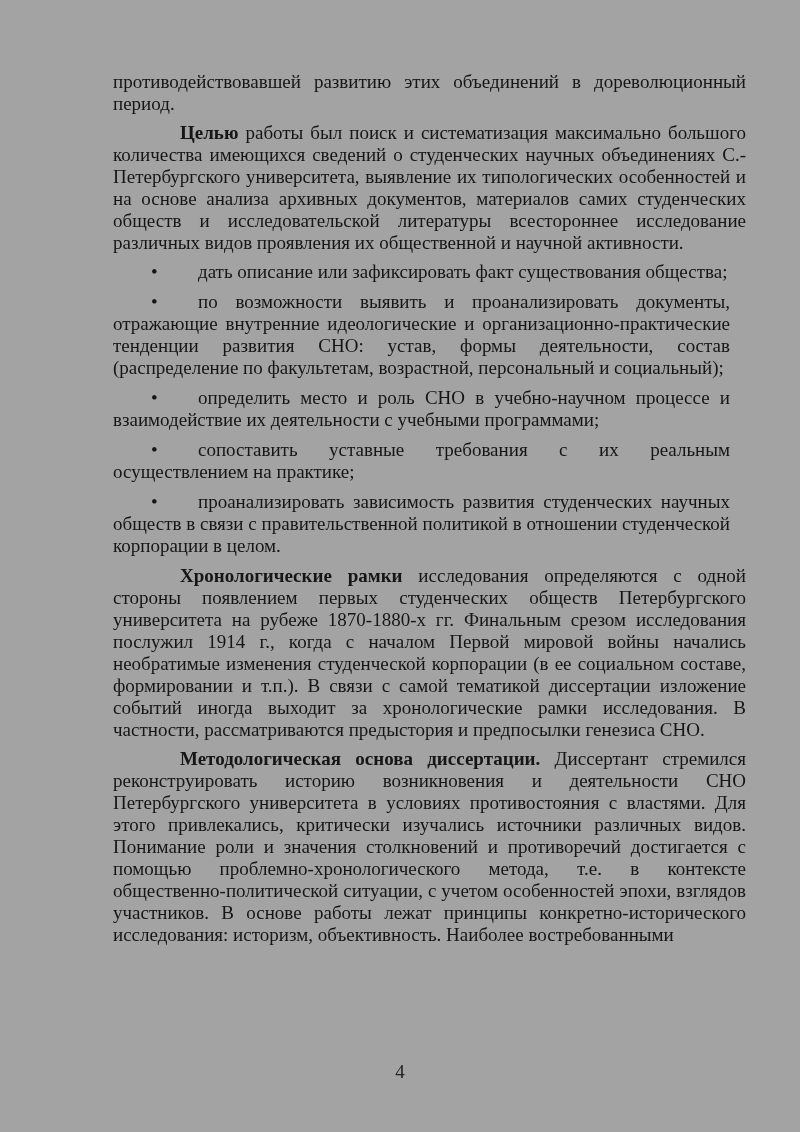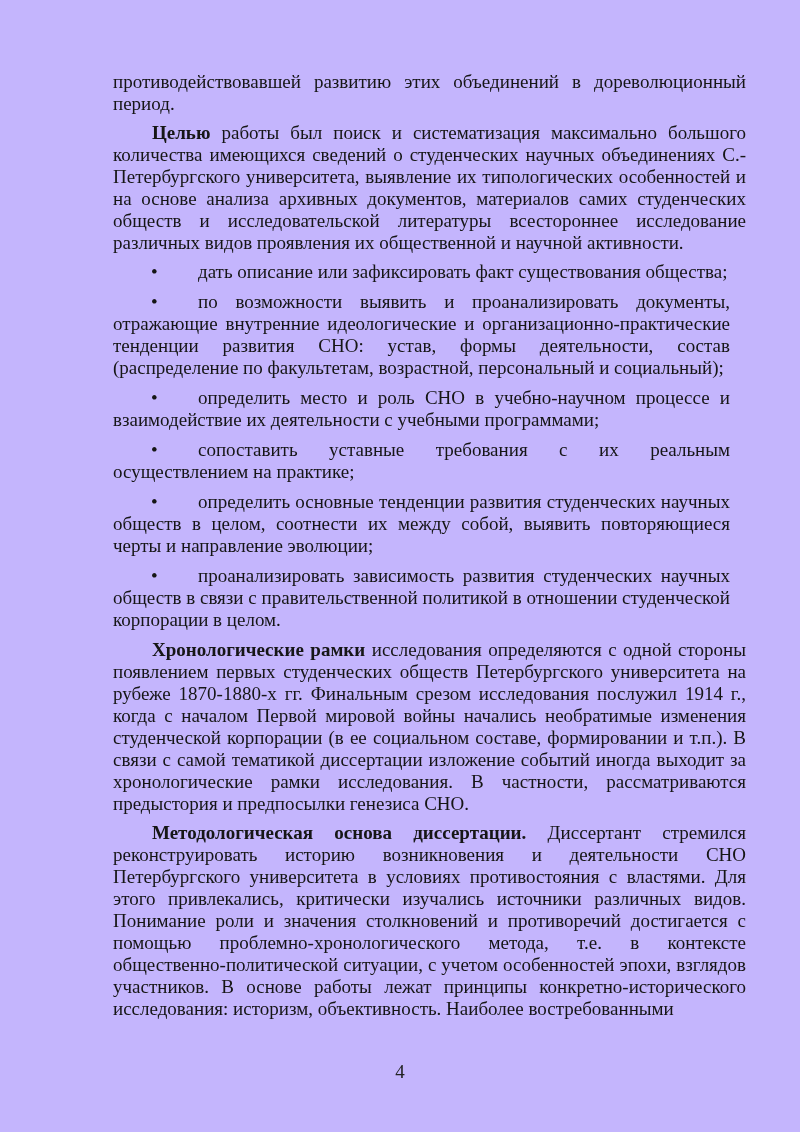--- a/index.html
+++ b/index.html
@@ -11,39 +11,40 @@
       height: 1132px;
       background: #ffffff;
       position: relative;
       overflow: hidden;
       font-family: "Liberation Serif", "DejaVu Serif", serif;
       color: #161616;
     }
     .sheet {
       position: absolute;
       inset: 0;
-      background: #c4b5fd;
+      background: #a3a3a3;
     }
     .text-block {
       position: absolute;
       left: 113px;
       top: 71px;
       width: 633px;
       font-size: 19px;
       line-height: 22px;
       text-align: justify;
     }
     .para {
       margin: 0 0 7px 0;
     }
     .indent {
       text-indent: 39px;
     }
     .lead {
       font-weight: bold;
+      margin-left: 28px;
     }
     .task-list {
       list-style: none;
       margin: 0;
       padding: 0;
     }
     .blt-item {
       margin: 0 16px 8px 0;
       text-align: justify;
     }
@@ -74,21 +75,20 @@
     <p class="para">противодействовавшей развитию этих объединений в дореволюционный период.</p>
 
     <p class="para indent"><b class="lead">Целью</b><span> работы был поиск и систематизация максимально большого количества имеющихся сведений о студенческих научных объединениях С.-Петербургского университета, выявление их типологических особенностей и на основе анализа архивных документов, материалов самих студенческих обществ и исследовательской литературы всестороннее исследование различных видов проявления их общественной и научной активности.</span></p>
 
 
     <ul class="task-list">
       <li class="blt-item"><span class="blt">•</span><span>дать описание или зафиксировать факт существования общества;</span></li>
       <li class="blt-item"><span class="blt">•</span><span>по возможности выявить и проанализировать документы, отражающие внутренние идеологические и организационно-практические тенденции развития СНО: устав, формы деятельности, состав (распределение по факультетам, возрастной, персональный и социальный);</span></li>
       <li class="blt-item"><span class="blt">•</span><span>определить место и роль СНО в учебно-научном процессе и взаимодействие их деятельности с учебными программами;</span></li>
       <li class="blt-item"><span class="blt">•</span><span>сопоставить уставные требования с их реальным осуществлением на практике;</span></li>
-      <li class="blt-item"><span class="blt">•</span><span>определить основные тенденции развития студенческих научных обществ в целом, соотнести их между собой, выявить повторяющиеся черты и направление эволюции;</span></li>
       <li class="blt-item"><span class="blt">•</span><span>проанализировать зависимость развития студенческих научных обществ в связи с правительственной политикой в отношении студенческой корпорации в целом.</span></li>
     </ul>
 
     <p class="para indent"><b class="lead">Хронологические рамки</b><span> исследования определяются с одной стороны появлением первых студенческих обществ Петербургского университета на рубеже 1870-1880-х гг.  Финальным срезом исследования послужил 1914 г., когда с началом Первой мировой войны начались необратимые изменения студенческой корпорации (в ее социальном составе, формировании и т.п.). В связи с самой тематикой диссертации изложение событий иногда выходит за хронологические рамки исследования. В частности, рассматриваются предыстория и предпосылки генезиса СНО.</span></p>
 
     <p class="para indent"><b class="lead">Методологическая основа диссертации.</b><span> Диссертант стремился реконструировать историю возникновения и деятельности СНО Петербургского университета в условиях противостояния с властями. Для этого привлекались, критически изучались источники различных видов. Понимание роли и значения столкновений и противоречий достигается с помощью проблемно-хронологического метода, т.е. в контексте общественно-политической ситуации, с учетом особенностей эпохи, взглядов участников. В основе работы лежат принципы конкретно-исторического исследования: историзм, объективность. Наиболее востребованными</span></p>
 
   </section>
 
   <footer class="page-number">4</footer>

